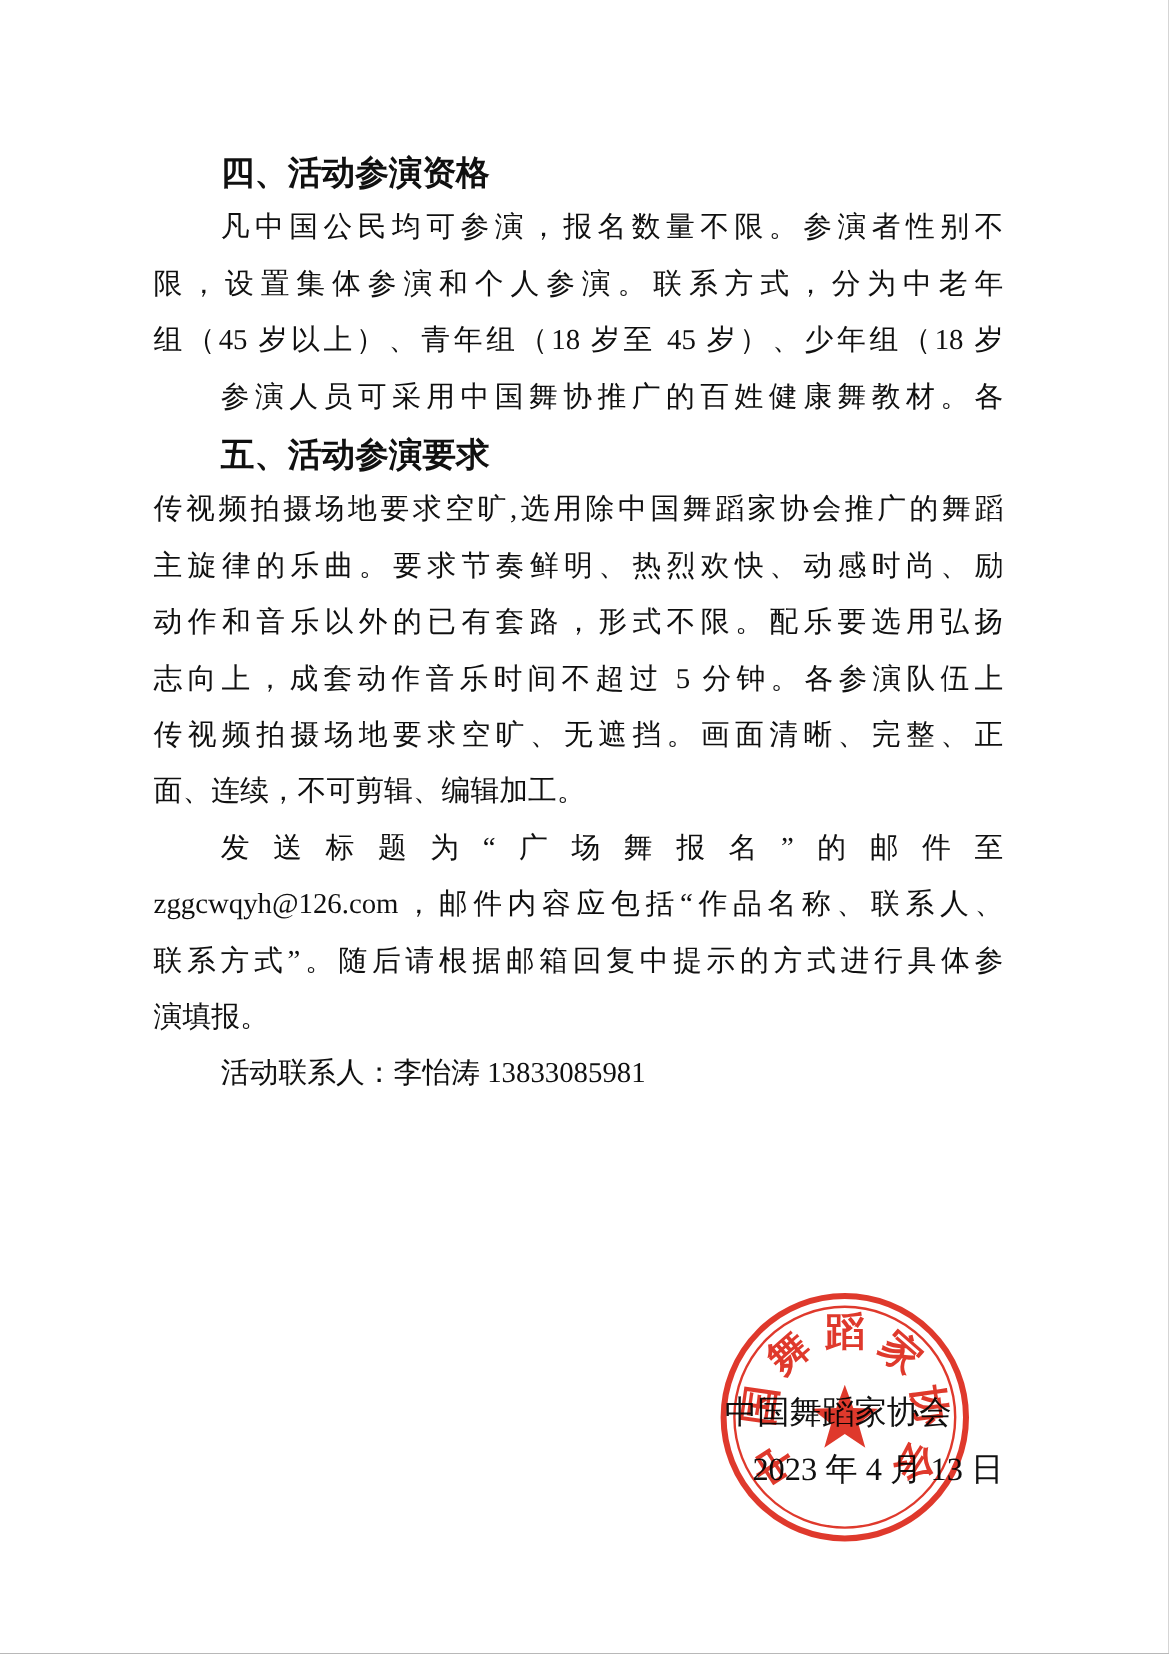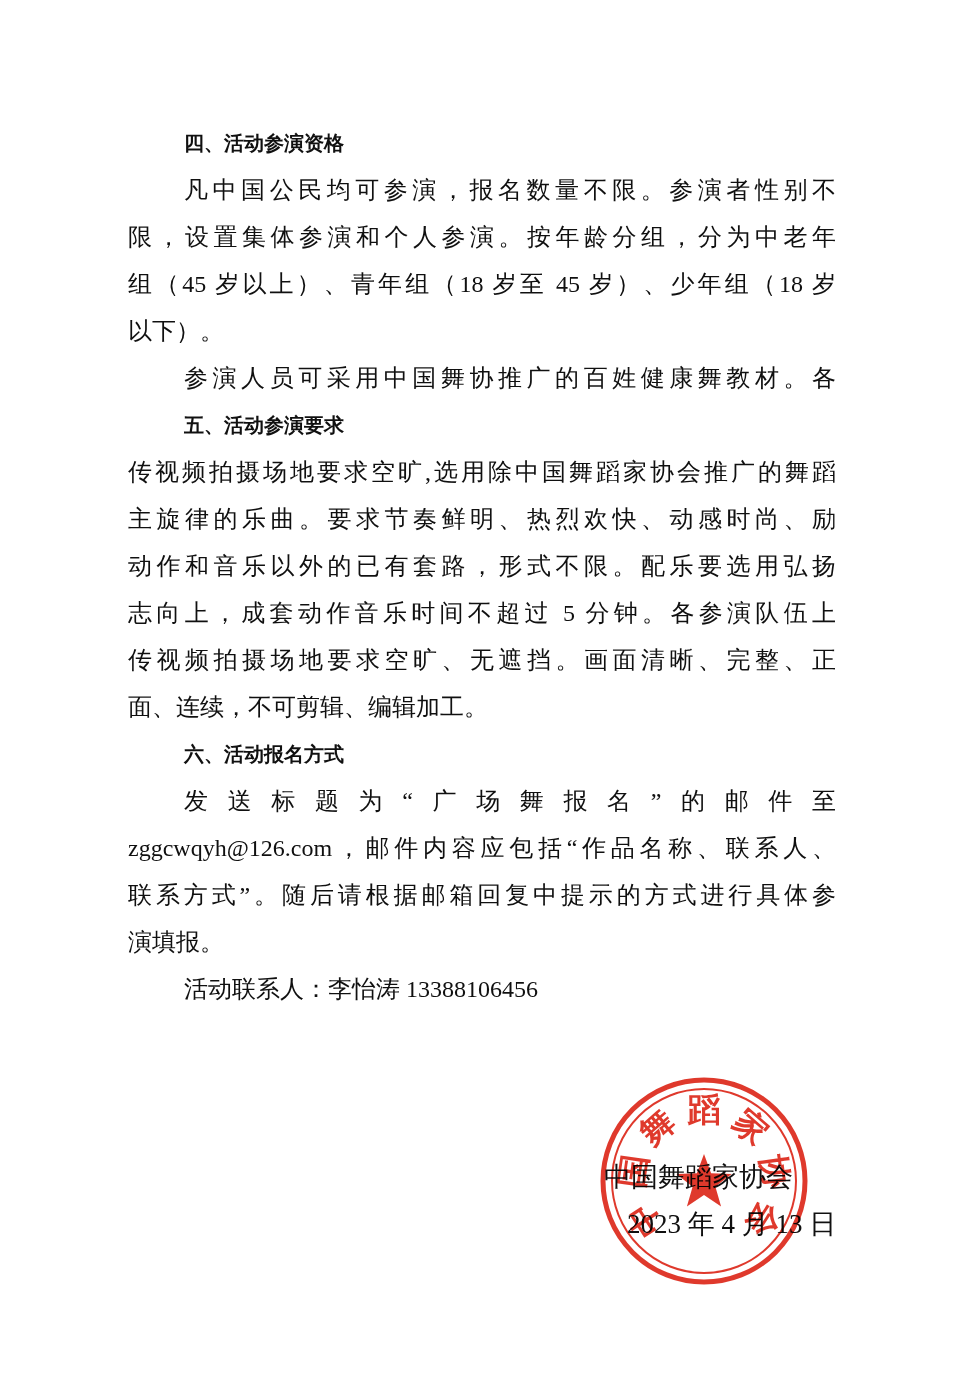--- a/index.html
+++ b/index.html
@@ -17,21 +17,21 @@
     left:128px; top:120px; width:708px;
   }
   .line {
     height:47px; line-height:47px;
     font-size:24px;
     white-space:nowrap;
   }
   .line.heading {
     font-family:"Liberation Sans","DejaVu Sans",sans-serif;
     font-weight:700;
-    font-size:20px;
+    font-size:28px;
     text-indent:56px;
     white-space:nowrap;
   }
   .line.justify, .line.indent-justify {
     white-space:normal;
     text-align:justify;
     text-align-last:justify;
   }
   .line.indent-justify { text-indent:56px; }
   .line.indent-left { text-indent:56px; }
@@ -60,37 +60,35 @@
   }
 </style>
 </head>
 <body>
 
 <div class="page">
 
   <div id="doc-body" class="doc-body">
       <div class="line heading">四、活动参演资格</div>
       <div class="line indent-justify">凡中国公民均可参演，报名数量不限。参演者性别不</div>
-      <div class="line justify">限，设置集体参演和个人参演。按年龄分组，分为中老年</div>
+      <div class="line justify">限，设置集体参演和个人参演。联系方式，分为中老年</div>
       <div class="line justify">组（45 岁以上）、青年组（18 岁至 45 岁）、少年组（18 岁</div>
-      <div class="line left">以下）。</div>
       <div class="line indent-justify">参演人员可采用中国舞协推广的百姓健康舞教材。各</div>
       <div class="line heading">五、活动参演要求</div>
       <div class="line justify">传视频拍摄场地要求空旷,选用除中国舞蹈家协会推广的舞蹈</div>
       <div class="line justify">主旋律的乐曲。要求节奏鲜明、热烈欢快、动感时尚、励</div>
       <div class="line justify">动作和音乐以外的已有套路，形式不限。配乐要选用弘扬</div>
       <div class="line justify">志向上，成套动作音乐时间不超过 5 分钟。各参演队伍上</div>
       <div class="line justify">传视频拍摄场地要求空旷、无遮挡。画面清晰、完整、正</div>
       <div class="line left">面、连续，不可剪辑、编辑加工。</div>
-      <div class="line heading">六、活动报名方式</div>
       <div class="line indent-justify">发送标题为“广场舞报名”的邮件至</div>
       <div class="line justify">zggcwqyh@126.com，邮件内容应包括“作品名称、联系人、</div>
       <div class="line justify">联系方式”。随后请根据邮箱回复中提示的方式进行具体参</div>
       <div class="line left">演填报。</div>
-      <div class="line indent-left">活动联系人：李怡涛 13388106456</div>
+      <div class="line indent-left">活动联系人：李怡涛 13833085981</div>
     </div>
 
   <div class="signature">中国舞蹈家协会</div>
 
   <div class="sig-date">2023 年 4 月 13 日</div>
 
   <svg id="seal" class="seal" viewBox="0 0 230 230">
     <circle id="seal-outer" cx="115" cy="115" r="101" fill="none" stroke-width="5" stroke="#dd2a1c"></circle>
     <circle id="seal-inner" cx="115" cy="115" r="92" fill="none" stroke-width="2" stroke="#dd2a1c"></circle>
     <polygon id="seal-star" points="115,88 122.1,107.3 142.6,108 126.4,120.7 132.1,140.5 115,129 97.9,140.5 103.6,120.7 87.4,108 107.9,107.3" fill="#dd2a1c"></polygon>

